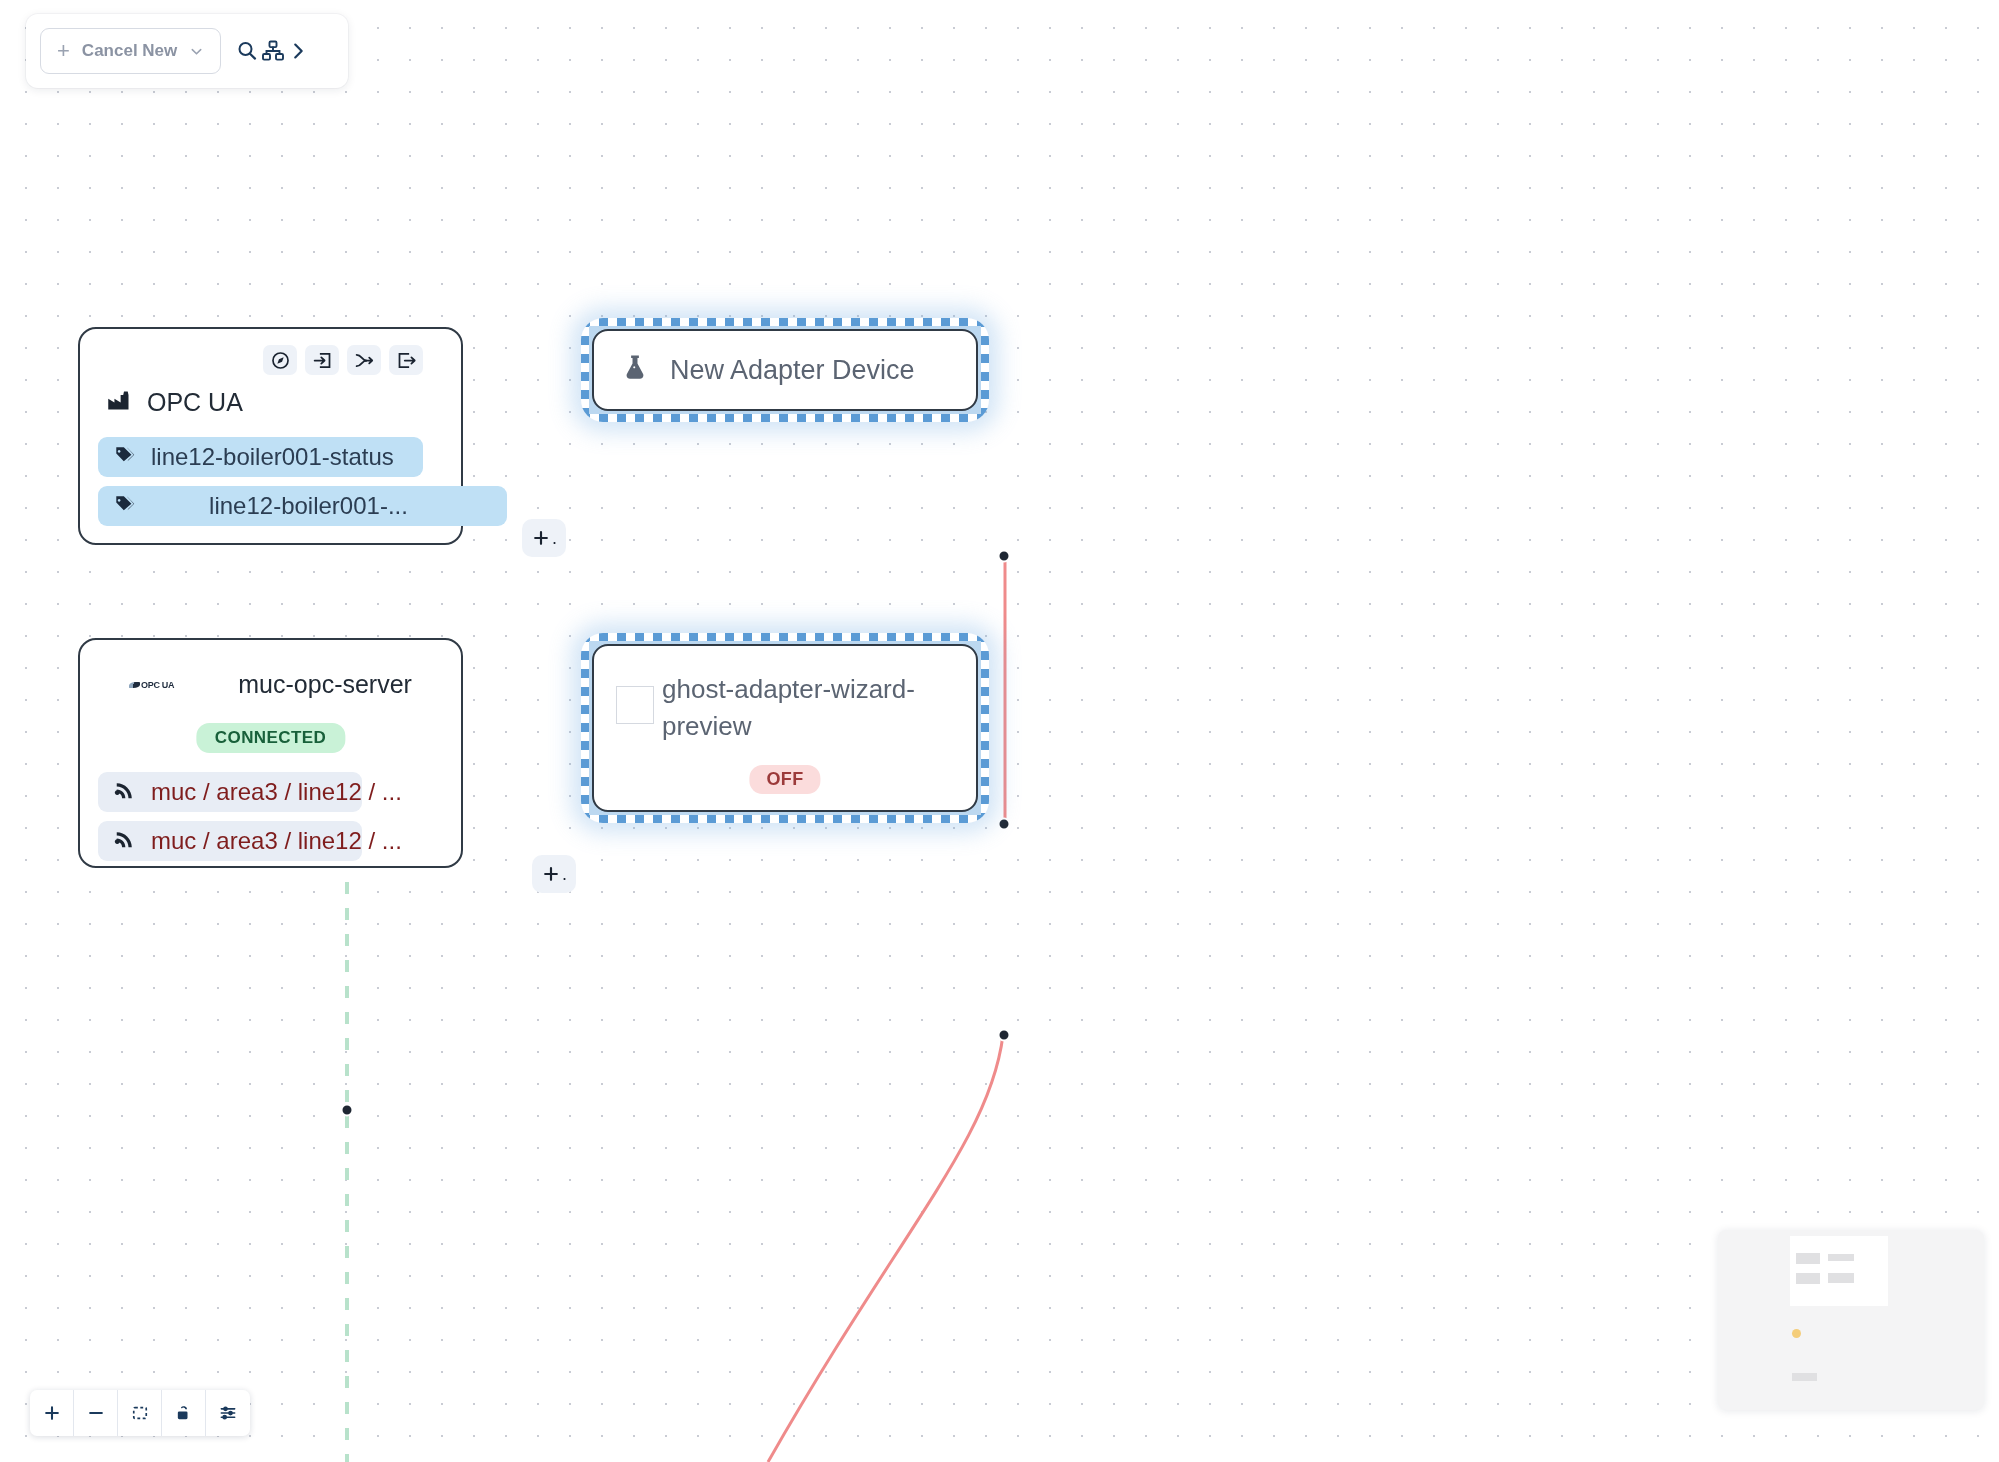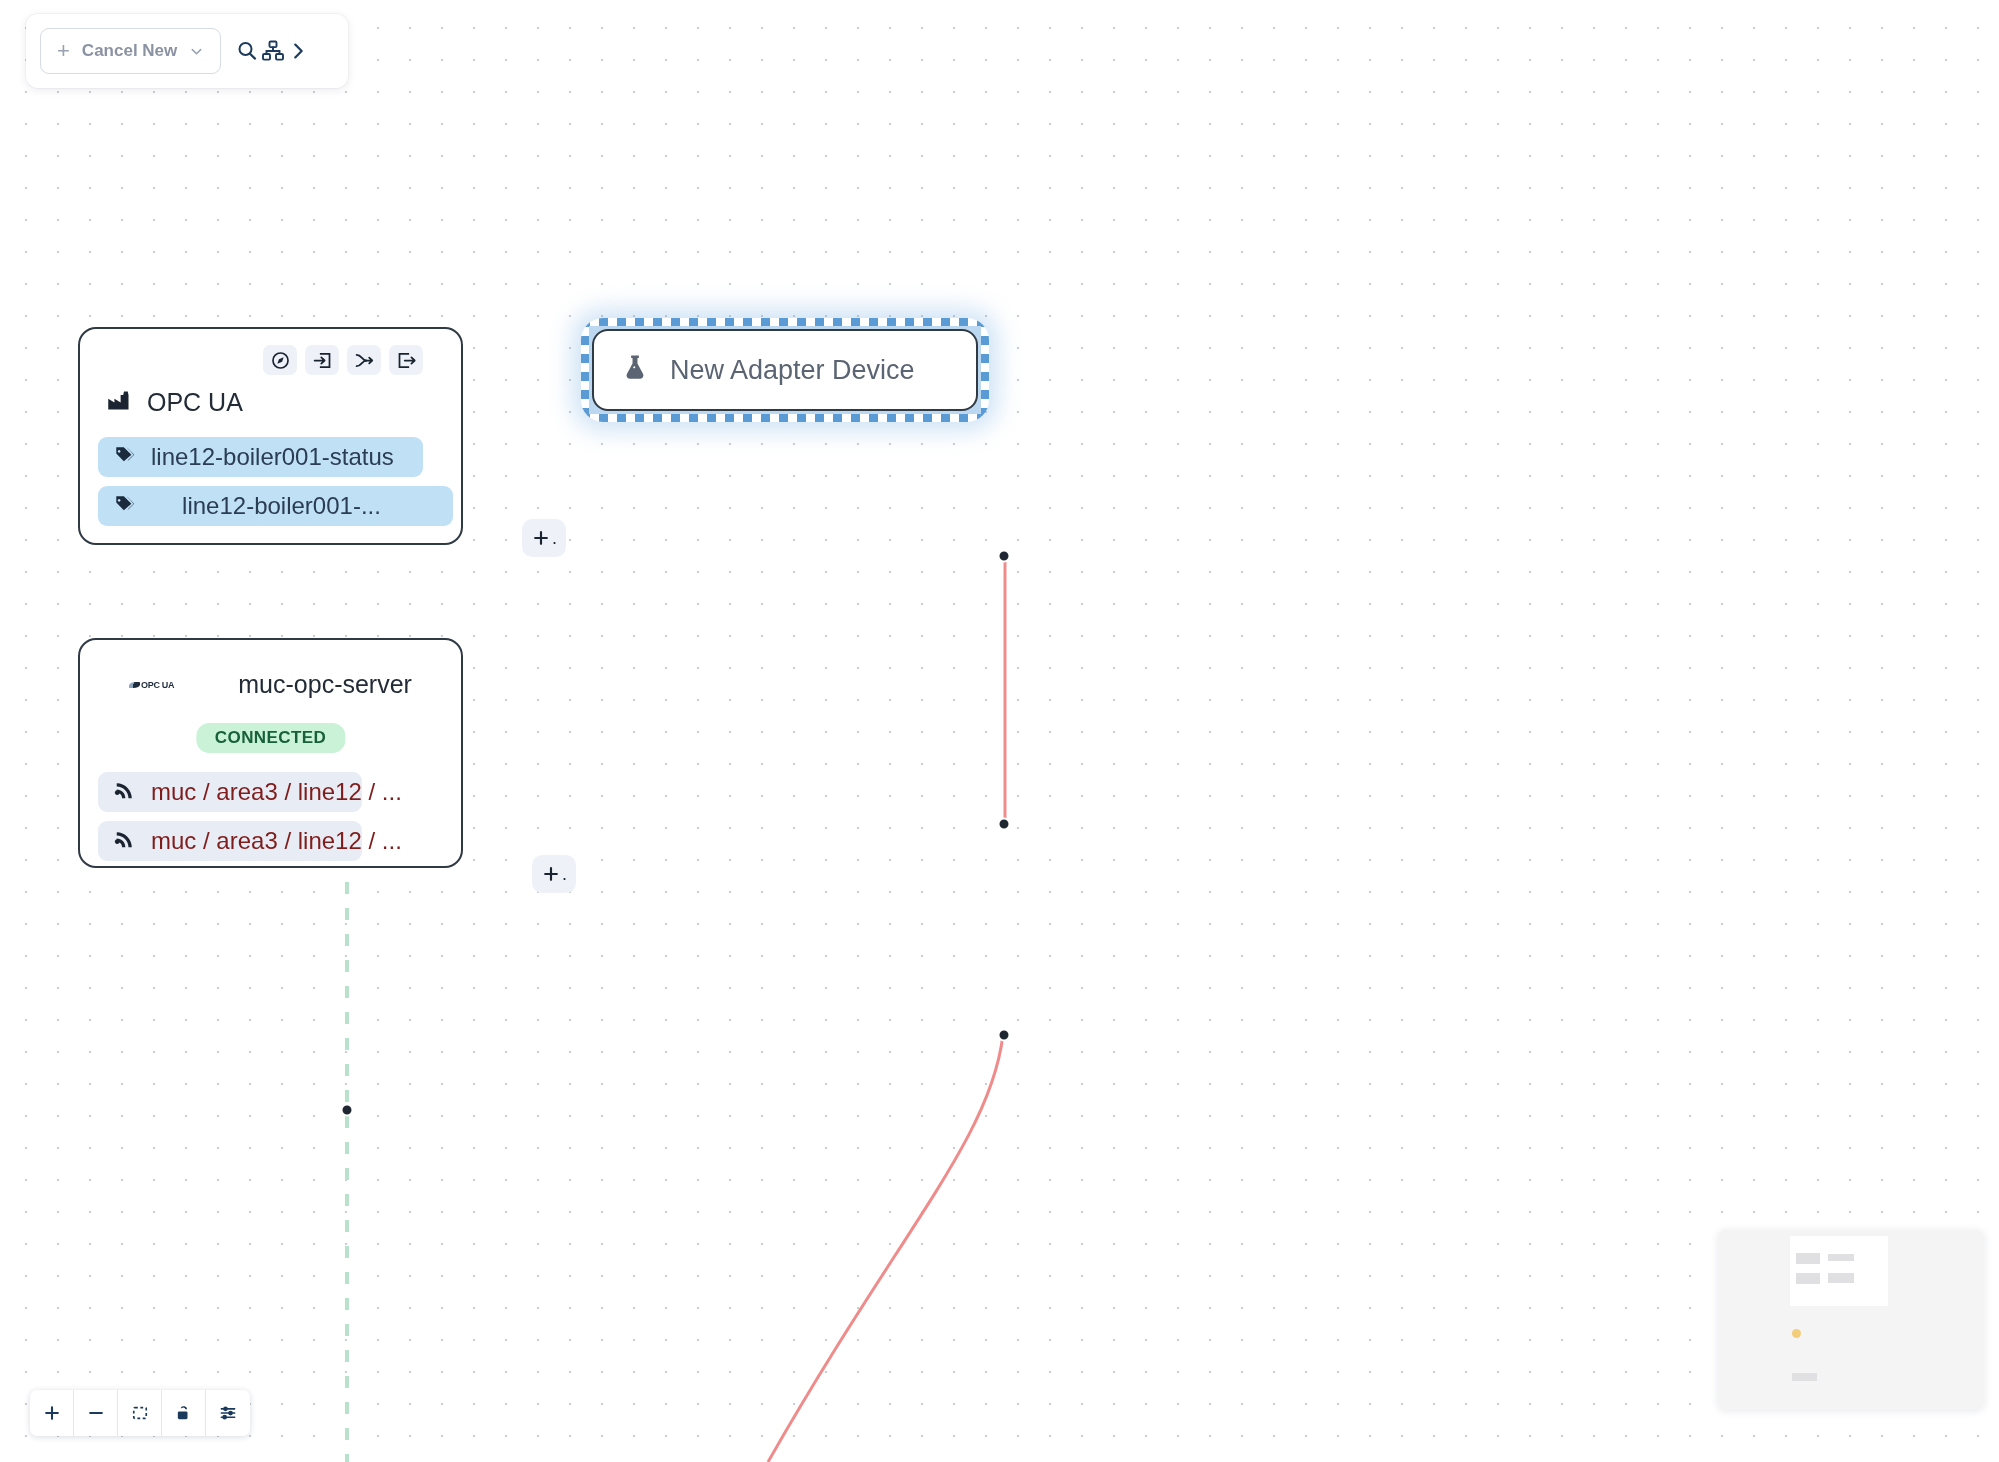--- a/index.html
+++ b/index.html
@@ -127,21 +127,21 @@
   .chip {
     display: flex; align-items: center; gap: 15px;
     height: 40px;
     border-radius: 9px;
     padding: 0 16px;
     font-size: 24px;
     white-space: nowrap;
     cursor: pointer;
   }
   .chip.tag-chip { background: #bfe0f5; color: #2b3d52; }
-  .chip.tag-chip.c2 { justify-content: center; width: 355px; padding-left: 28px; }
+  .chip.tag-chip.c2 { justify-content: center; width: 409px; padding-left: 28px; }
   .chip.tag-chip.c1 { width: 325px; }
   .chip.topic-chip { background: #e8edf5; color: #7f1d1d; width: 264px; }
 
   .plus-btn {
     position: absolute;
     width: 44px; height: 38px;
     background: #eef2f8;
     border-radius: 10px;
     display: flex; align-items: center; justify-content: center;
     cursor: pointer;
@@ -456,20 +456,28 @@
     </div>
 
     <div class="plus-btn" style="left:452px;top:215px;">
       <svg width="20" height="20" viewBox="0 0 24 24" stroke="currentColor" stroke-width="2.6" stroke-linecap="round">
           <path d="M12 5 V19 M5 12 H19"></path>
         </svg>
       <span style="font-size:18px;line-height:1;margin-left:1px;">.</span>
     </div>
   </div>
 
+  <div id="node-ghost" class="node selected-wrap">
+    <div class="sel-halo"></div>
+    <div class="sel-inner">
+      <div class="ghost-img-ph"></div>
+      <div class="ghost-name">ghost-adapter-wizard-preview</div>
+      <div class="off-badge">OFF</div>
+    </div>
+  </div>
 
 
   <div id="view-controls">
     <span class="vc-btn">
       <svg width="20" height="20" viewBox="0 0 24 24" stroke="currentColor" stroke-width="2.5" stroke-linecap="round">
           <path d="M12 5 V19 M5 12 H19"></path>
         </svg>
     </span>
     <span class="vc-btn">
       <svg width="20" height="20" viewBox="0 0 24 24" stroke="currentColor" stroke-width="2.5" stroke-linecap="round">

